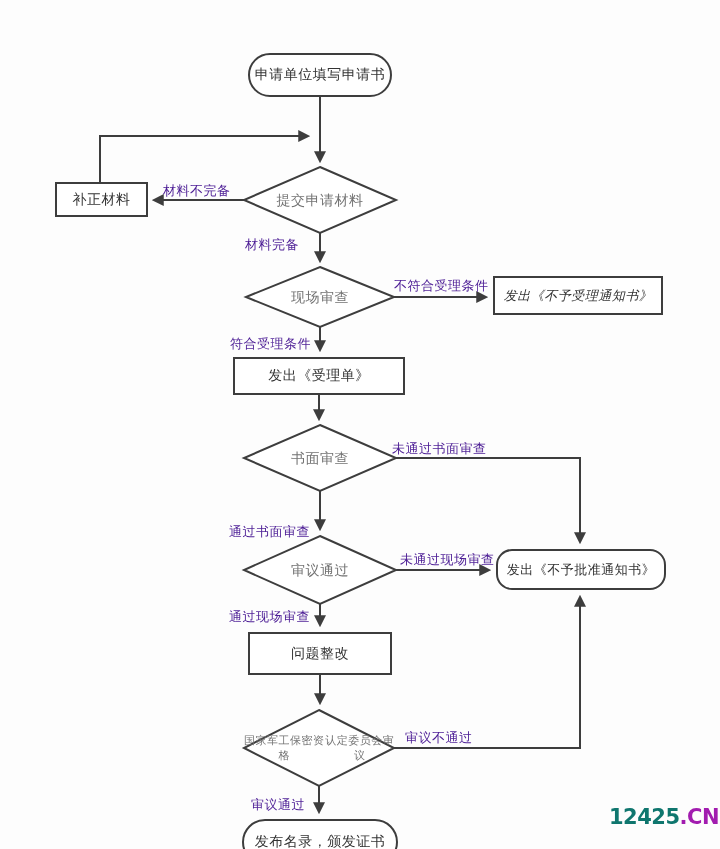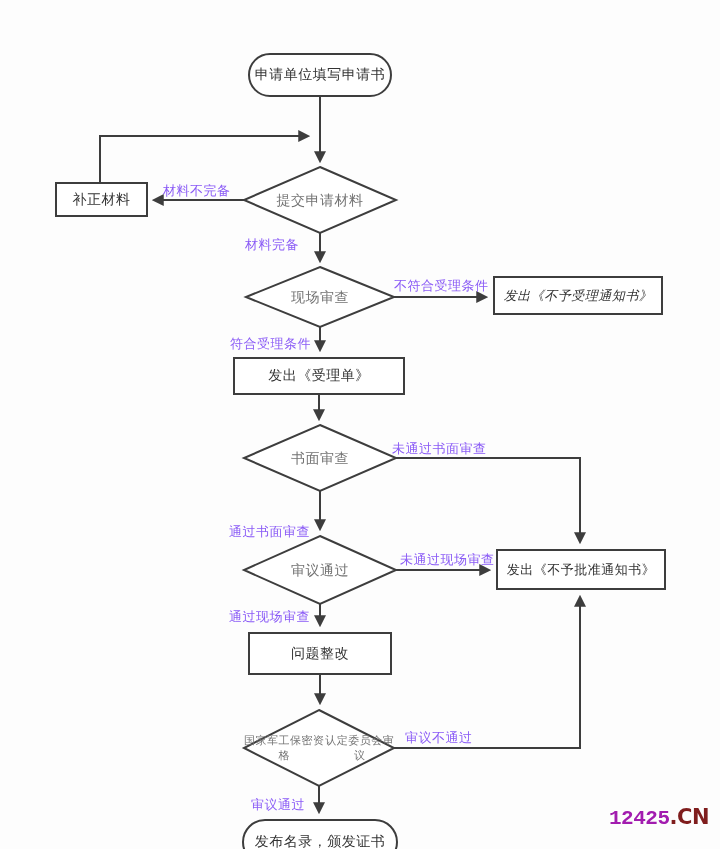--- a/index.html
+++ b/index.html
@@ -64,40 +64,39 @@
     line-height: 1.35;
     pointer-events: none;
   }
   .dlabel.two-line {
     font-size: 11px;
     flex-direction: row;
   }
   .elabel {
     position: absolute;
     font-size: 13px;
-    color: #8b5cf6;
+    color: #4c1d95;
     white-space: nowrap;
     letter-spacing: 0.5px;
   }
   #watermark {
     position: absolute;
     left: 609px;
     top: 805px;
     font-family: "DejaVu Sans", sans-serif;
     font-weight: bold;
     font-size: 21px;
     letter-spacing: -0.5px;
     white-space: nowrap;
   }
   #watermark .num {
-    color: #a21caf;
-    font-family: Liberation Mono, monospace;
+    color: #0f766e;
   }
   #watermark .suffix {
-    color: #7f1d1d;
+    color: #a21caf;
   }
 </style>
 </head>
 <body>
 
 <div id="page">
 
   <svg id="connectors" viewBox="0 0 720 849" xmlns="http://www.w3.org/2000/svg">
     <defs>
       <marker id="ah" viewBox="0 0 8 8" markerWidth="6" markerHeight="6" refX="6.5" refY="4" orient="auto">
@@ -128,21 +127,21 @@
   </svg>
 
   <div class="node stadium" style="left:248px; top:53px; width:144px; height:44px;">申请单位填写申请书</div>
 
   <div class="node" style="left:55px; top:182px; width:93px; height:35px;">补正材料</div>
 
   <div class="node small-text" style="left:493px; top:276px; width:170px; height:39px;font-style:italic;">发出《不予受理通知书》</div>
 
   <div class="node" style="left:233px; top:357px; width:172px; height:38px;">发出《受理单》</div>
 
-  <div class="node small-text" style="left:496px; top:549px; width:170px; height:41px;">发出《不予批准通知书》</div>
+  <div class="node small-text" style="left:496px; top:549px; width:170px; height:41px;border-radius:16px;">发出《不予批准通知书》</div>
 
   <div class="node" style="left:248px; top:632px; width:144px; height:43px;">问题整改</div>
 
   <div class="node stadium" style="left:242px; top:819px; width:156px; height:46px;">发布名录，颁发证书</div>
 
   <div class="dlabel" style="left:244px; top:167px; width:152px; height:66px;">提交申请材料</div>
 
   <div class="dlabel" style="left:246px; top:267px; width:148px; height:60px;">现场审查</div>
 
   <div class="dlabel" style="left:244px; top:425px; width:152px; height:66px;">书面审查</div>

